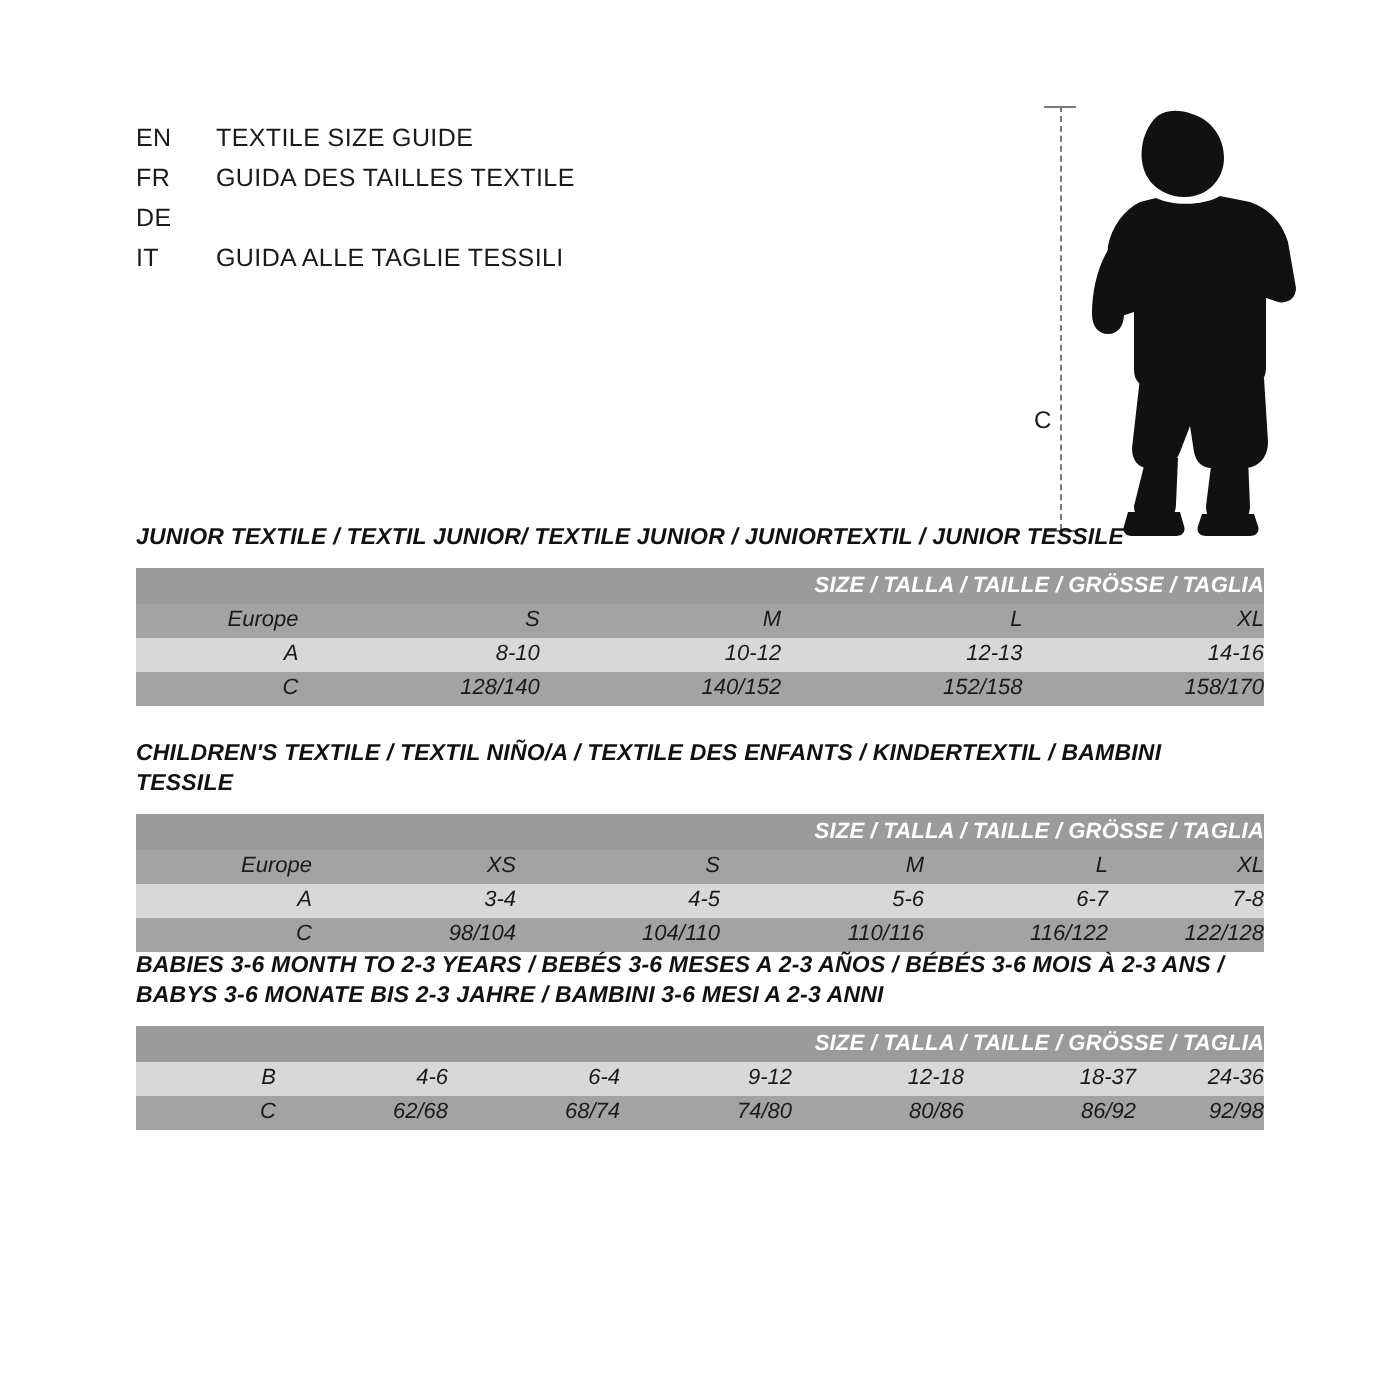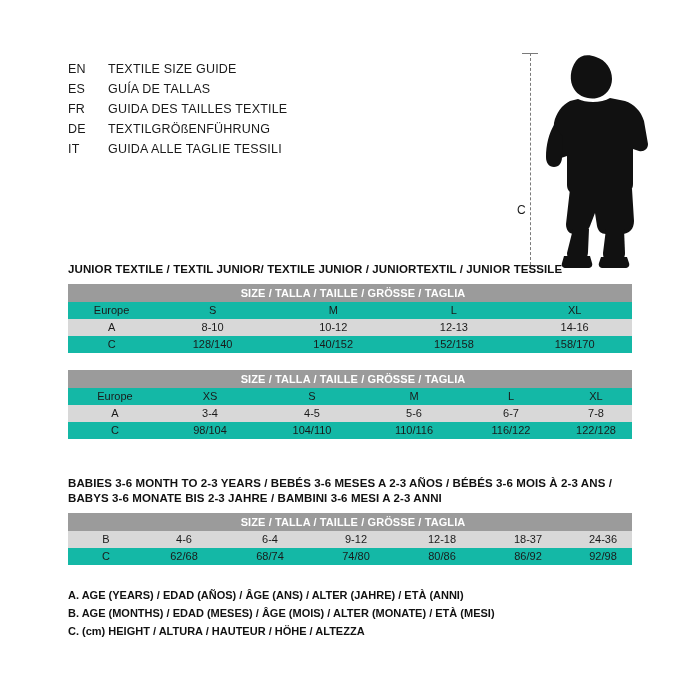--- a/index.html
+++ b/index.html
@@ -82,56 +82,57 @@
     position: absolute;
     left: 40px;
     top: 8px;
   }
 
   
   .section {
     position: absolute;
     left: 68px;
     width: 564px;
+    font-style: italic;
   }
   .section-title {
     font-size: 11.5px;
     font-weight: bold;
     color: #111;
     letter-spacing: .1px;
     line-height: 15px;
     margin-bottom: 7px;
   }
   table.size {
     border-collapse: collapse;
     width: 100%;
     table-layout: fixed;
     font-size: 11px;
   }
   table.size th, table.size td {
     padding: 0 0 0 6px;
     height: 17px;
-    text-align: center;
+    text-align: right;
     font-weight: normal;
     vertical-align: middle;
     line-height: 17px;
   }
   tr.head-gray th {
     background: #9b9b9b;
     color: #ffffff;
     font-weight: bold;
     font-size: 11px;
     letter-spacing: .1px;
     height: 18px;
   }
   tr.zebra-dark td {
     background: #d8d8d8;
   }
   tr.zebra-light td {
-    background: #14b8a6;
+    background: #a3a3a3;
   }
   td.first-col, th.first-col {
     padding-left: 6px;
   }
 
   
   .legend {
     position: absolute;
     left: 68px;
     top: 586px;
@@ -144,32 +145,27 @@
 </style>
 </head>
 <body>
 
 <div class="page">
 
   <div class="lang-block">
     <div class="lang-row">
       <span class="lang-code">EN</span>
       <span class="lang-text">TEXTILE SIZE GUIDE</span>
-    </div>
-    <div class="lang-row">
-      <span class="lang-code">ES</span>
-      <span class="lang-text">GUÍA DE TALLAS</span>
     </div>
     <div class="lang-row">
       <span class="lang-code">FR</span>
       <span class="lang-text">GUIDA DES TAILLES TEXTILE</span>
     </div>
     <div class="lang-row">
       <span class="lang-code">DE</span>
-      <span class="lang-text">TEXTILGRÖßENFÜHRUNG</span>
     </div>
     <div class="lang-row">
       <span class="lang-code">IT</span>
       <span class="lang-text">GUIDA ALLE TAGLIE TESSILI</span>
     </div>
   </div>
 
   <div class="figure-area">
     <div class="measure-line"></div>
     <div class="tick-top"></div>
@@ -229,20 +225,21 @@
           <td>128/140</td>
           <td>140/152</td>
           <td>152/158</td>
           <td>158/170</td>
         </tr>
       </tbody>
     </table>
   </div>
 
   <div class="section" style="top:370px;">
+    <div class="section-title">CHILDREN'S TEXTILE / TEXTIL NIÑO/A / TEXTILE DES ENFANTS / KINDERTEXTIL / BAMBINI TESSILE</div>
     <table class="size">
       <colgroup>
         <col style="width:88px">
           <col style="width:102px">
           <col style="width:102px">
           <col style="width:102px">
           <col style="width:92px">
           <col style="width:78px">
       </colgroup>
       <tbody>
@@ -308,19 +305,14 @@
           <td>68/74</td>
           <td>74/80</td>
           <td>80/86</td>
           <td>86/92</td>
           <td>92/98</td>
         </tr>
       </tbody>
     </table>
   </div>
 
-  <div class="legend">
-    <div>A. AGE (YEARS) / EDAD (AÑOS) / ÂGE (ANS) / ALTER (JAHRE) / ETÀ (ANNI)</div>
-    <div>B. AGE (MONTHS) / EDAD (MESES) / ÂGE (MOIS) / ALTER (MONATE) / ETÀ (MESI)</div>
-    <div>C. (cm) HEIGHT / ALTURA / HAUTEUR / HÖHE / ALTEZZA</div>
-  </div>
 
 </div>
 
 </body></html>

